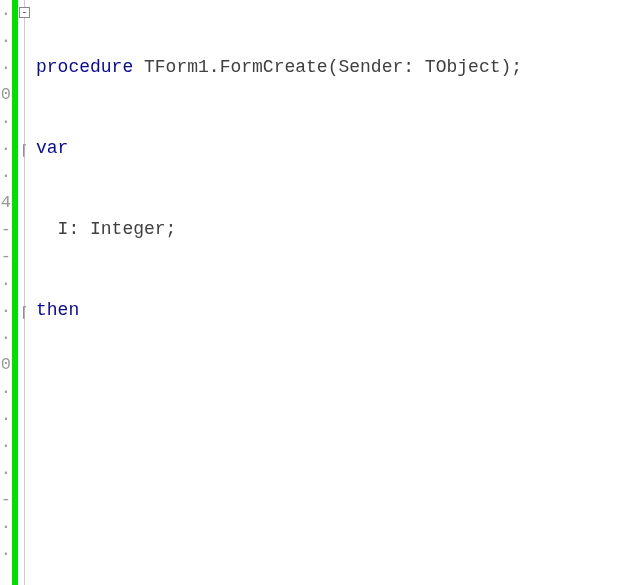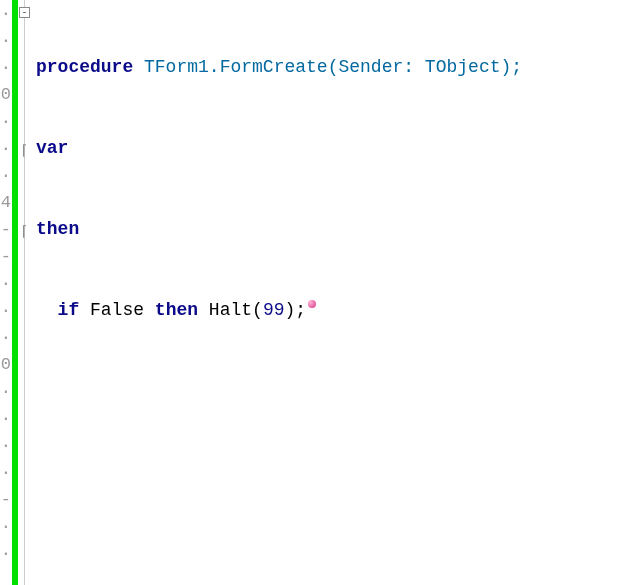--- a/index.html
+++ b/index.html
@@ -56,23 +56,23 @@
     top: 0;
     bottom: 0;
   }
   .code {
     flex: 1;
     position: relative;
     white-space: pre;
     color: #000;
   }
   .code .line { height: 27px; padding-left: 4px; position: relative; }
-  .kw { color: #0a0a8a; font-weight: bold; }
+  .kw { color: #0a0a8a; font-weight: normal; }
   .num { color: #0a0a8a; }
-  .plain { color: #0369a1; }
+  .plain { color: #404040; }
   .halt-dot {
     display: inline-block;
     width: 8px;
     height: 8px;
     border-radius: 50%;
     background: radial-gradient(circle at 30% 30%, #ffb3d9, #d63384);
     vertical-align: super;
     margin-left: 2px;
   }
   .fold-mark-open { color:#888; font-size:14px; position:absolute; left:-12px; top:3px;}
@@ -106,22 +106,22 @@
   </div>
   <div class="change-bar"></div>
   <div class="fold-gutter">
     <div class="fold-line"></div>
     <div class="fold-box" style="top:7px">-</div>
   </div>
 
   <div class="code">
     <div class="line"><span class="kw">procedure</span><span class="plain"> TForm1.FormCreate(Sender: TObject);</span></div>
     <div class="line"><span class="fold-mark-open">⌈</span><span class="kw">var</span></div>
+    <div class="line"><span class="plain">  I: Integer;</span></div>
     <div class="line"><span class="fold-mark-open">⌈</span><span class="kw">then</span></div>
-    <div class="line"><span>  </span><span class="kw">if</span><span> False </span><span class="kw">then</span><span> Halt(</span><span class="num">99</span><span>);</span><span class="halt-dot"></span></div>
     <div class="line"><span></span></div>
     
     
     
     
     
     
     
     
     

